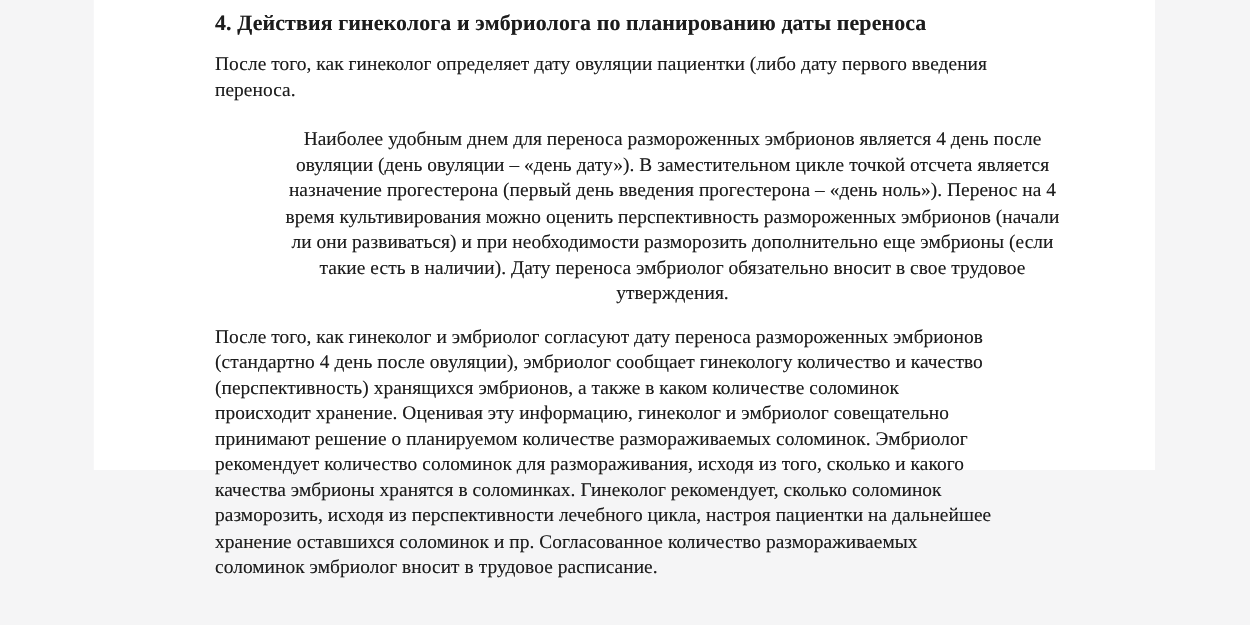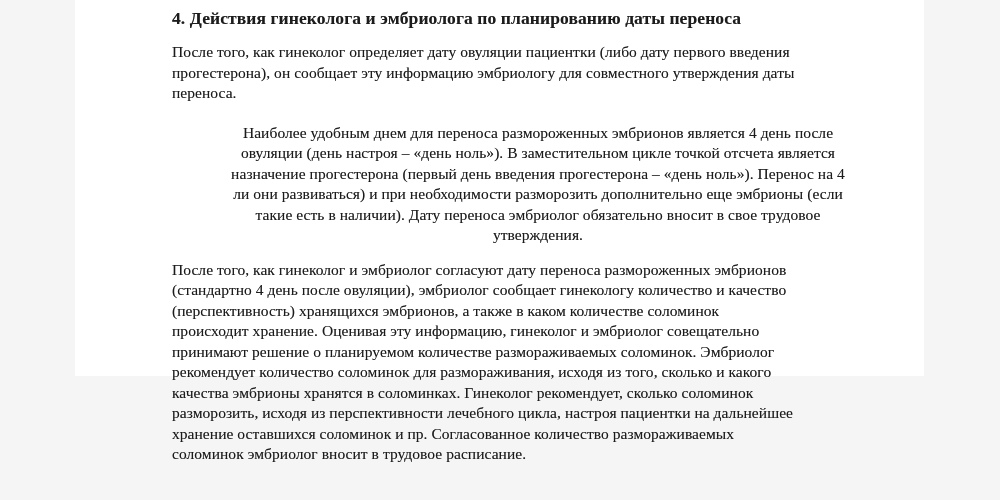--- a/index.html
+++ b/index.html
@@ -59,28 +59,28 @@
 </head>
 <body>
 
 <div class="paper">
   <div class="content">
 
     <div class="heading">4. Действия гинеколога и эмбриолога по планированию даты переноса</div>
 
     <div class="para para-1">
       <div class="line">После того, как гинеколог определяет дату овуляции пациентки (либо дату первого введения</div>
-      <div class="line">прогестерона), он сообщает эту информацию эмбриологу для совместного утверждения даты</div>
       <div class="line">переноса.</div>
     </div>
 
     <div class="para para-2">
       <div class="line">Наиболее удобным днем для переноса размороженных эмбрионов является 4 день после</div>
-      <div class="line">овуляции (день настроя – «день ноль»). В заместительном цикле точкой отсчета является</div>
+      <div class="line">овуляции (день овуляции – «день дату»). В заместительном цикле точкой отсчета является</div>
       <div class="line">назначение прогестерона (первый день введения прогестерона – «день ноль»). Перенос на 4</div>
+      <div class="line">время культивирования можно оценить перспективность размороженных эмбрионов (начали</div>
       <div class="line">ли они развиваться) и при необходимости разморозить дополнительно еще эмбрионы (если</div>
       <div class="line">такие есть в наличии). Дату переноса эмбриолог обязательно вносит в свое трудовое</div>
       <div class="line">утверждения.</div>
     </div>
 
     <div class="para para-3">
       <div class="line">После того, как гинеколог и эмбриолог согласуют дату переноса размороженных эмбрионов</div>
       <div class="line">(стандартно 4 день после овуляции), эмбриолог сообщает гинекологу количество и качество</div>
       <div class="line">(перспективность) хранящихся эмбрионов, а также в каком количестве соломинок</div>
       <div class="line">происходит хранение. Оценивая эту информацию, гинеколог и эмбриолог совещательно</div>

